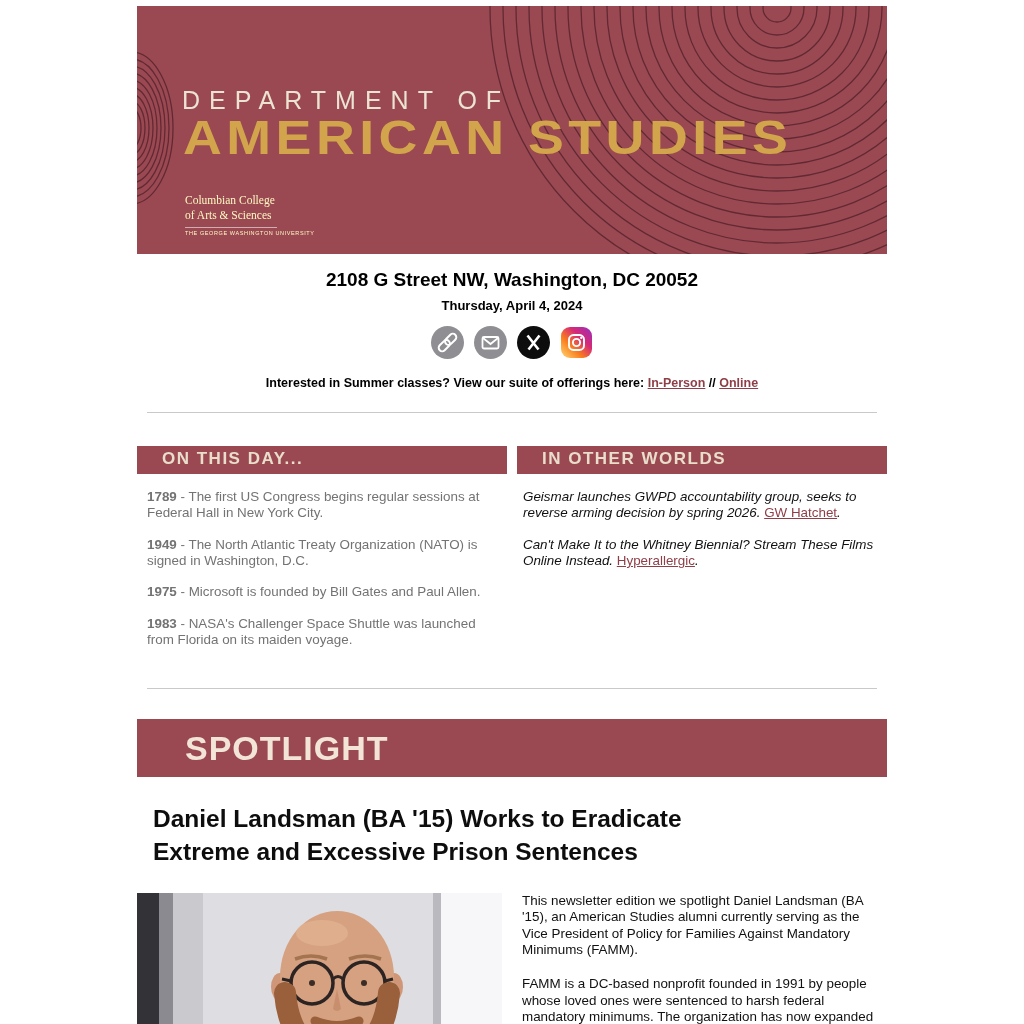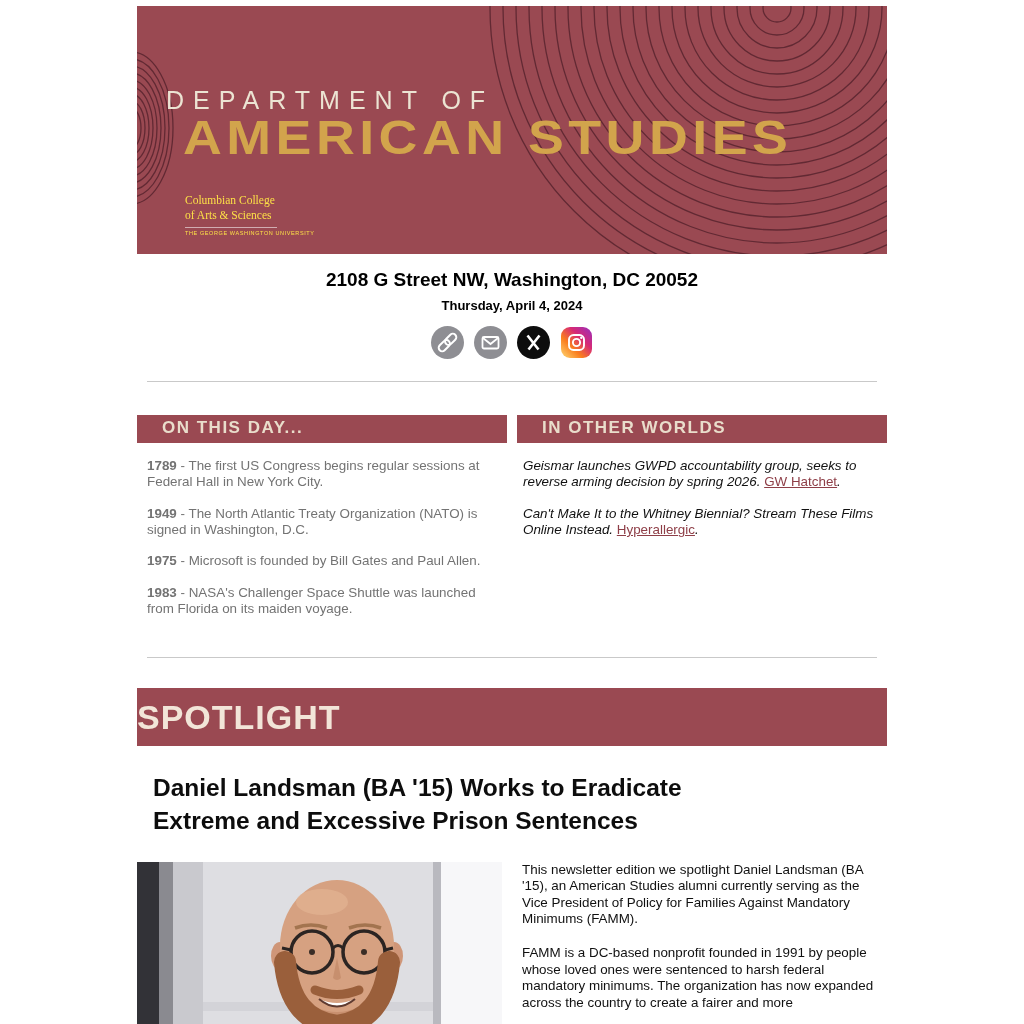--- a/index.html
+++ b/index.html
@@ -12,29 +12,29 @@
   body{
     margin:0; background:#ffffff; width:1024px; height:1024px; overflow:hidden;
     font-family:"Liberation Sans", sans-serif; color:#111;
   }
   .page{width:750px; margin:6px auto 0;}
 
   
   .banner{position:relative; height:248px; background:var(--maroon); overflow:hidden;}
   .banner svg.decor{position:absolute; inset:0;}
   .eyebrow{
-    position:absolute; left:29px; top:80px; color:var(--cream);
+    position:absolute; left:45px; top:80px; color:var(--cream);
     font-size:25px; letter-spacing:9px; font-weight:400; white-space:nowrap;
   }
   .banner-title{
     position:absolute; left:46px; top:104px; color:var(--gold);
     font-size:48px; font-weight:800; letter-spacing:4px; white-space:nowrap;
     transform:scaleX(1.12); transform-origin:left center;
   }
-  .logo{position:absolute; left:48px; bottom:18px; color:#fde047;}
+  .logo{position:absolute; left:48px; bottom:18px; color:#fef9c3;}
   .logo-line{font-family:"Liberation Serif", serif; font-size:11.5px; line-height:1.3;}
   .logo-gw{
     margin-top:4px; font-size:5.5px; letter-spacing:.6px; padding-top:2px;
     border-top:1px solid rgba(255,255,255,.55); width:92px; white-space:nowrap;
   }
 
   
   .address{text-align:center; font-weight:700; font-size:19px; margin-top:15px; color:#000;}
   .date{text-align:center; font-weight:700; font-size:13px; margin-top:7px; color:#000;}
   .social{display:flex; justify-content:center; gap:10px; margin-top:13px;}
@@ -50,21 +50,21 @@
     background:var(--maroon); color:#e9ddcb; font-weight:800; font-size:17px;
     letter-spacing:1.5px; padding:3px 0 5px 25px;
   }
   .otd-item{font-size:13.4px; line-height:1.22; margin:15px 10px 0; color:#737373;}
   .iow-item{font-style:italic; font-size:13.4px; line-height:1.22; margin:15px 10px 0 6px; color:#111;}
   .iow-item a.lnk{font-style:normal;}
 
   
   .spotlight-banner{
     margin-top:30px; background:var(--maroon); height:58px; display:flex; align-items:center;
-    color:#f2e5d8; font-size:34px; font-weight:800; letter-spacing:1px;
+    padding-left:48px; color:#f2e5d8; font-size:34px; font-weight:800; letter-spacing:1px;
   }
   .headline{
     margin:26px 16px 0; max-width:580px; font-size:24.5px; font-weight:700;
     line-height:1.33; color:#0d0d0d;
   }
   .spot-content{display:flex; gap:20px; margin-top:24px;}
   .photo{width:365px; height:300px; flex:none; overflow:hidden;}
   .spot-text{width:365px; font-size:13.4px; line-height:1.24;}
   .spot-text p{margin:0 0 17px;}
 </style>
@@ -147,20 +147,23 @@
           <stop offset="1" stop-color="#962fbf"></stop>
         </linearGradient>
       </defs>
       <rect x="1" y="1" width="31" height="31" rx="9" fill="url(#ig)"></rect>
       <rect x="9" y="9" width="15" height="15" rx="4.5" fill="none" stroke="#ffffff" stroke-width="1.9"></rect>
       <circle cx="16.5" cy="16.5" r="3.6" fill="none" stroke="#ffffff" stroke-width="1.9"></circle>
       <circle cx="21.3" cy="11.8" r="1.2" fill="#ffffff"></circle>
     </svg>
   </div>
 
+  <div class="summer">
+    <span>Interested in Summer classes? View our suite of offerings here: </span><a class="lnk">In-Person</a><span> // </span><a class="lnk">Online</a>
+  </div>
 
   <hr class="divider">
 
   <div class="cols">
     <div class="col">
       <div class="col-header">ON THIS DAY...</div>
       <div class="otd-item"><b>1789</b><span> - The first US Congress begins regular sessions at Federal Hall in New York City.</span></div>
       <div class="otd-item"><b>1949</b><span> - The North Atlantic Treaty Organization (NATO) is signed in Washington, D.C.</span></div>
       <div class="otd-item"><b>1975</b><span> - Microsoft is founded by Bill Gates and Paul Allen.</span></div>
       <div class="otd-item"><b>1983</b><span> - NASA's Challenger Space Shuttle was launched from Florida on its maiden voyage.</span></div>

